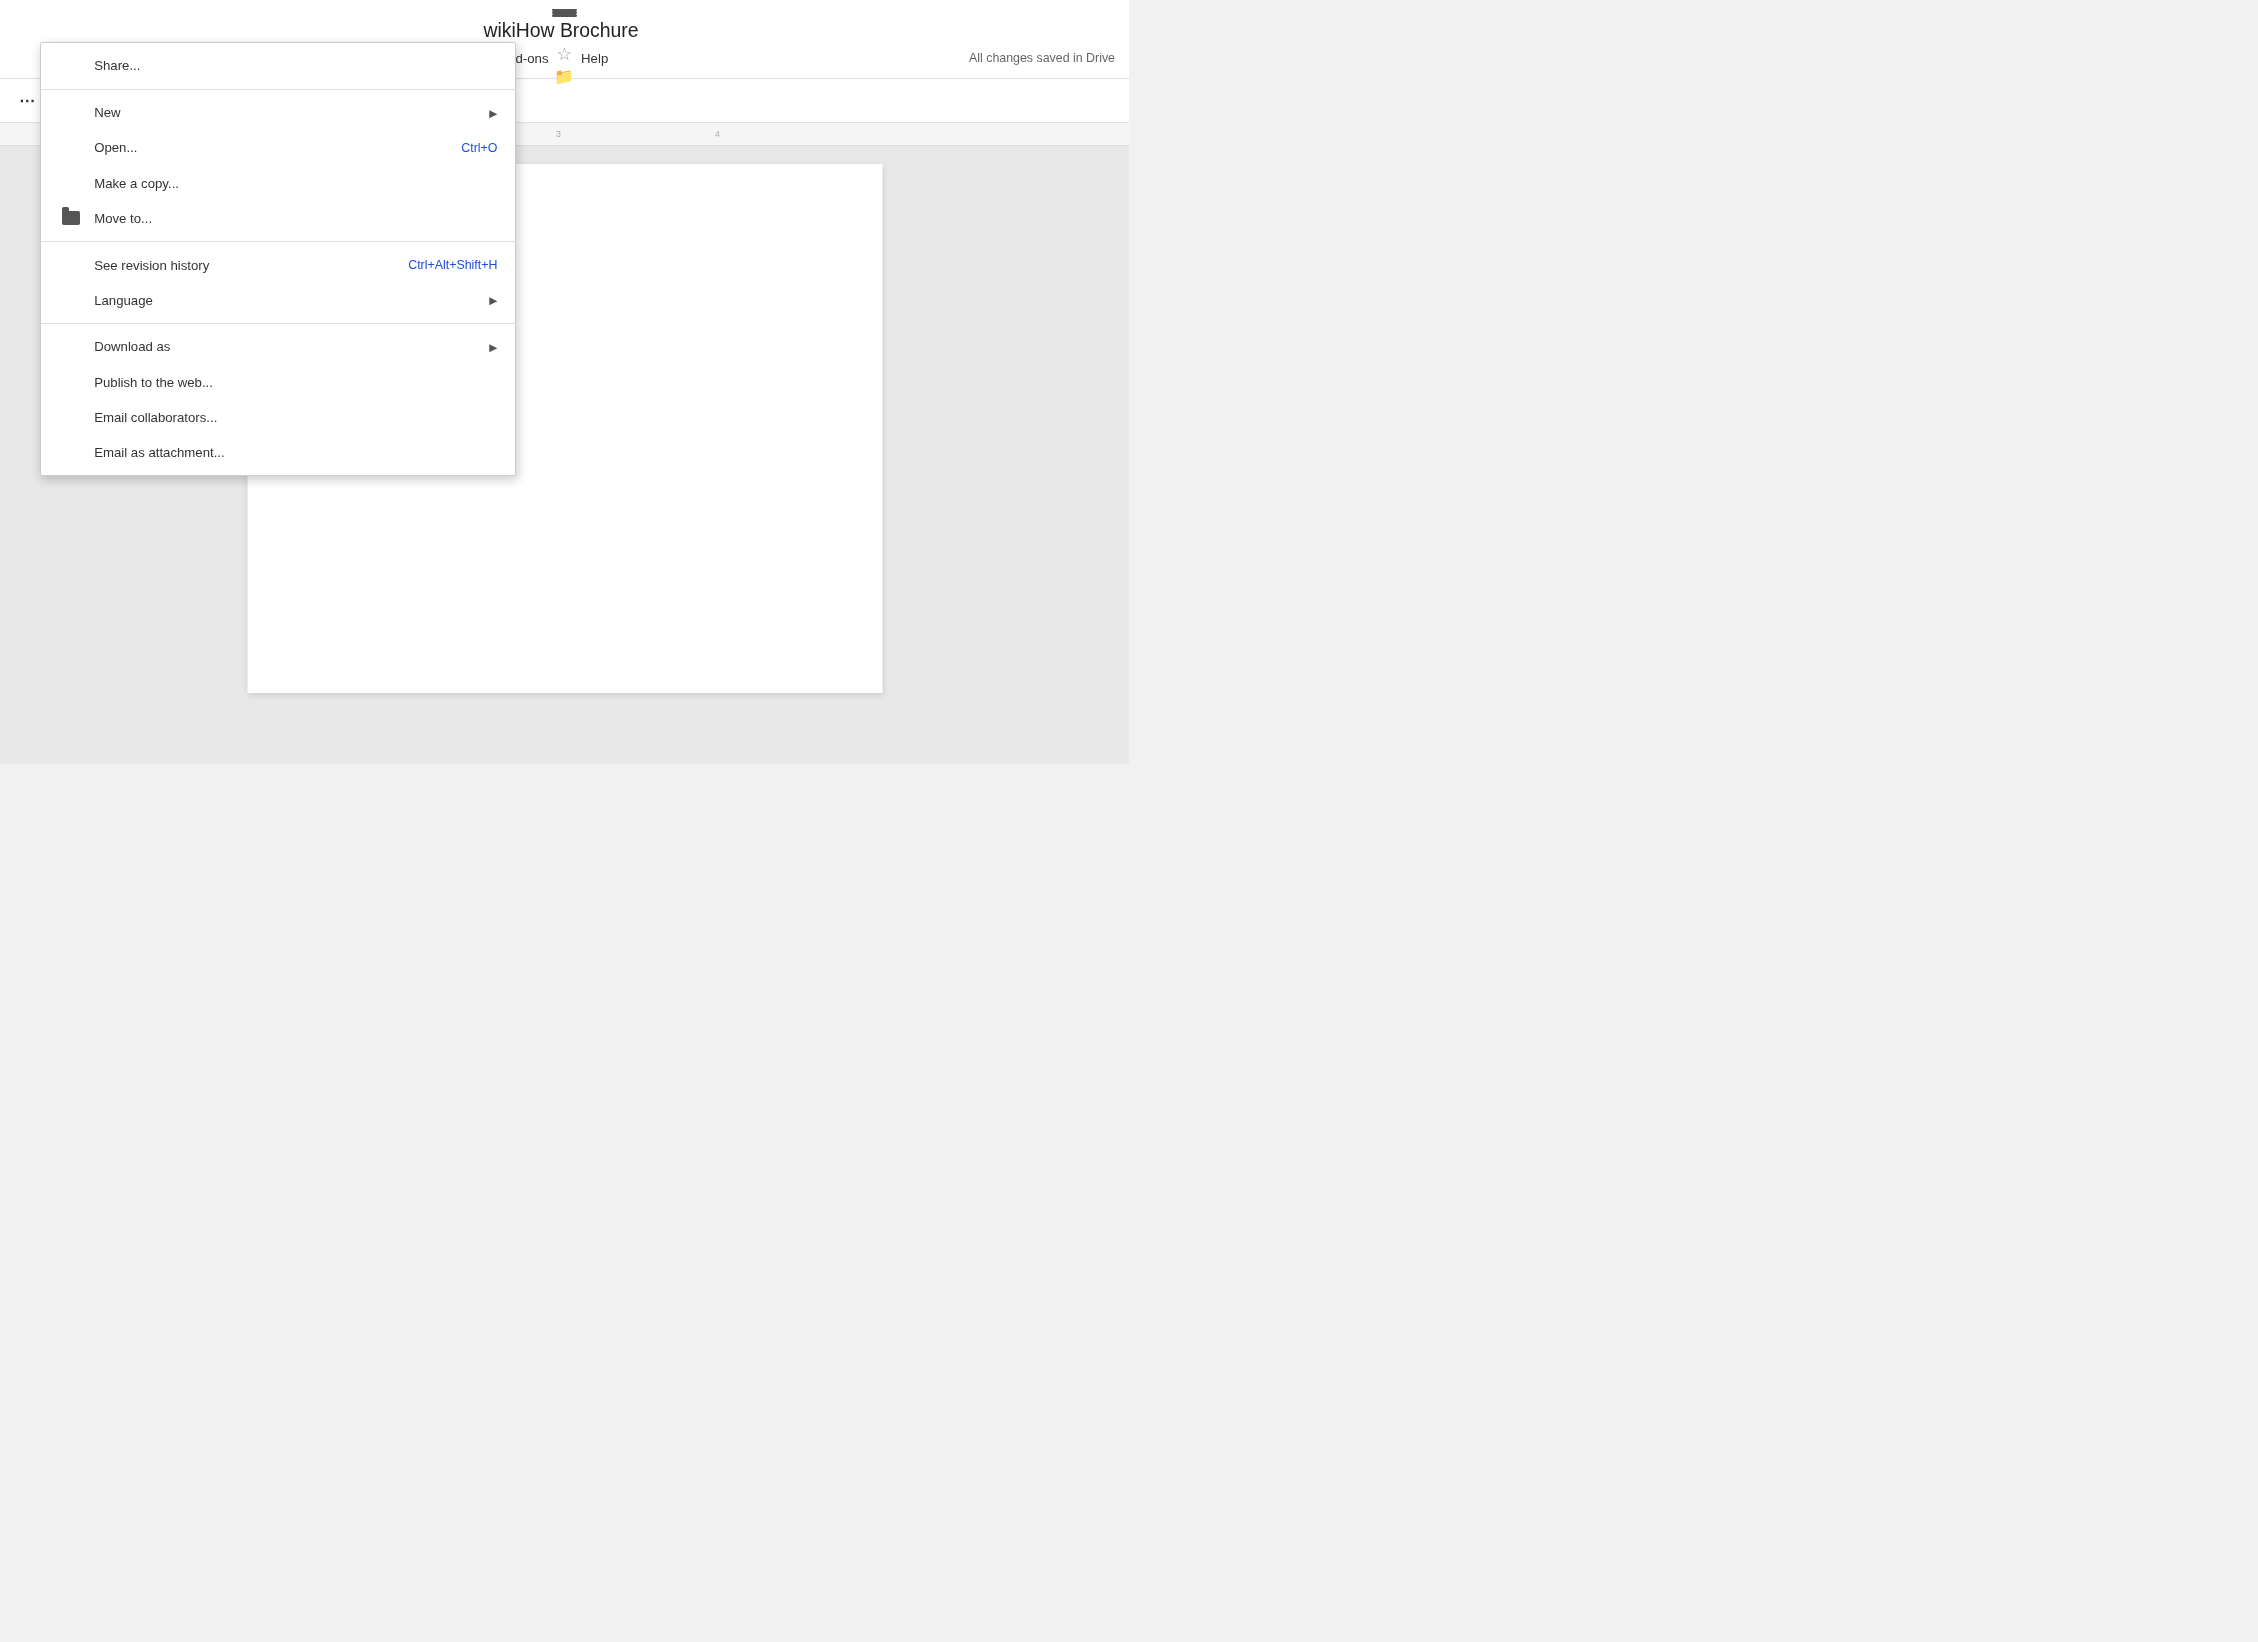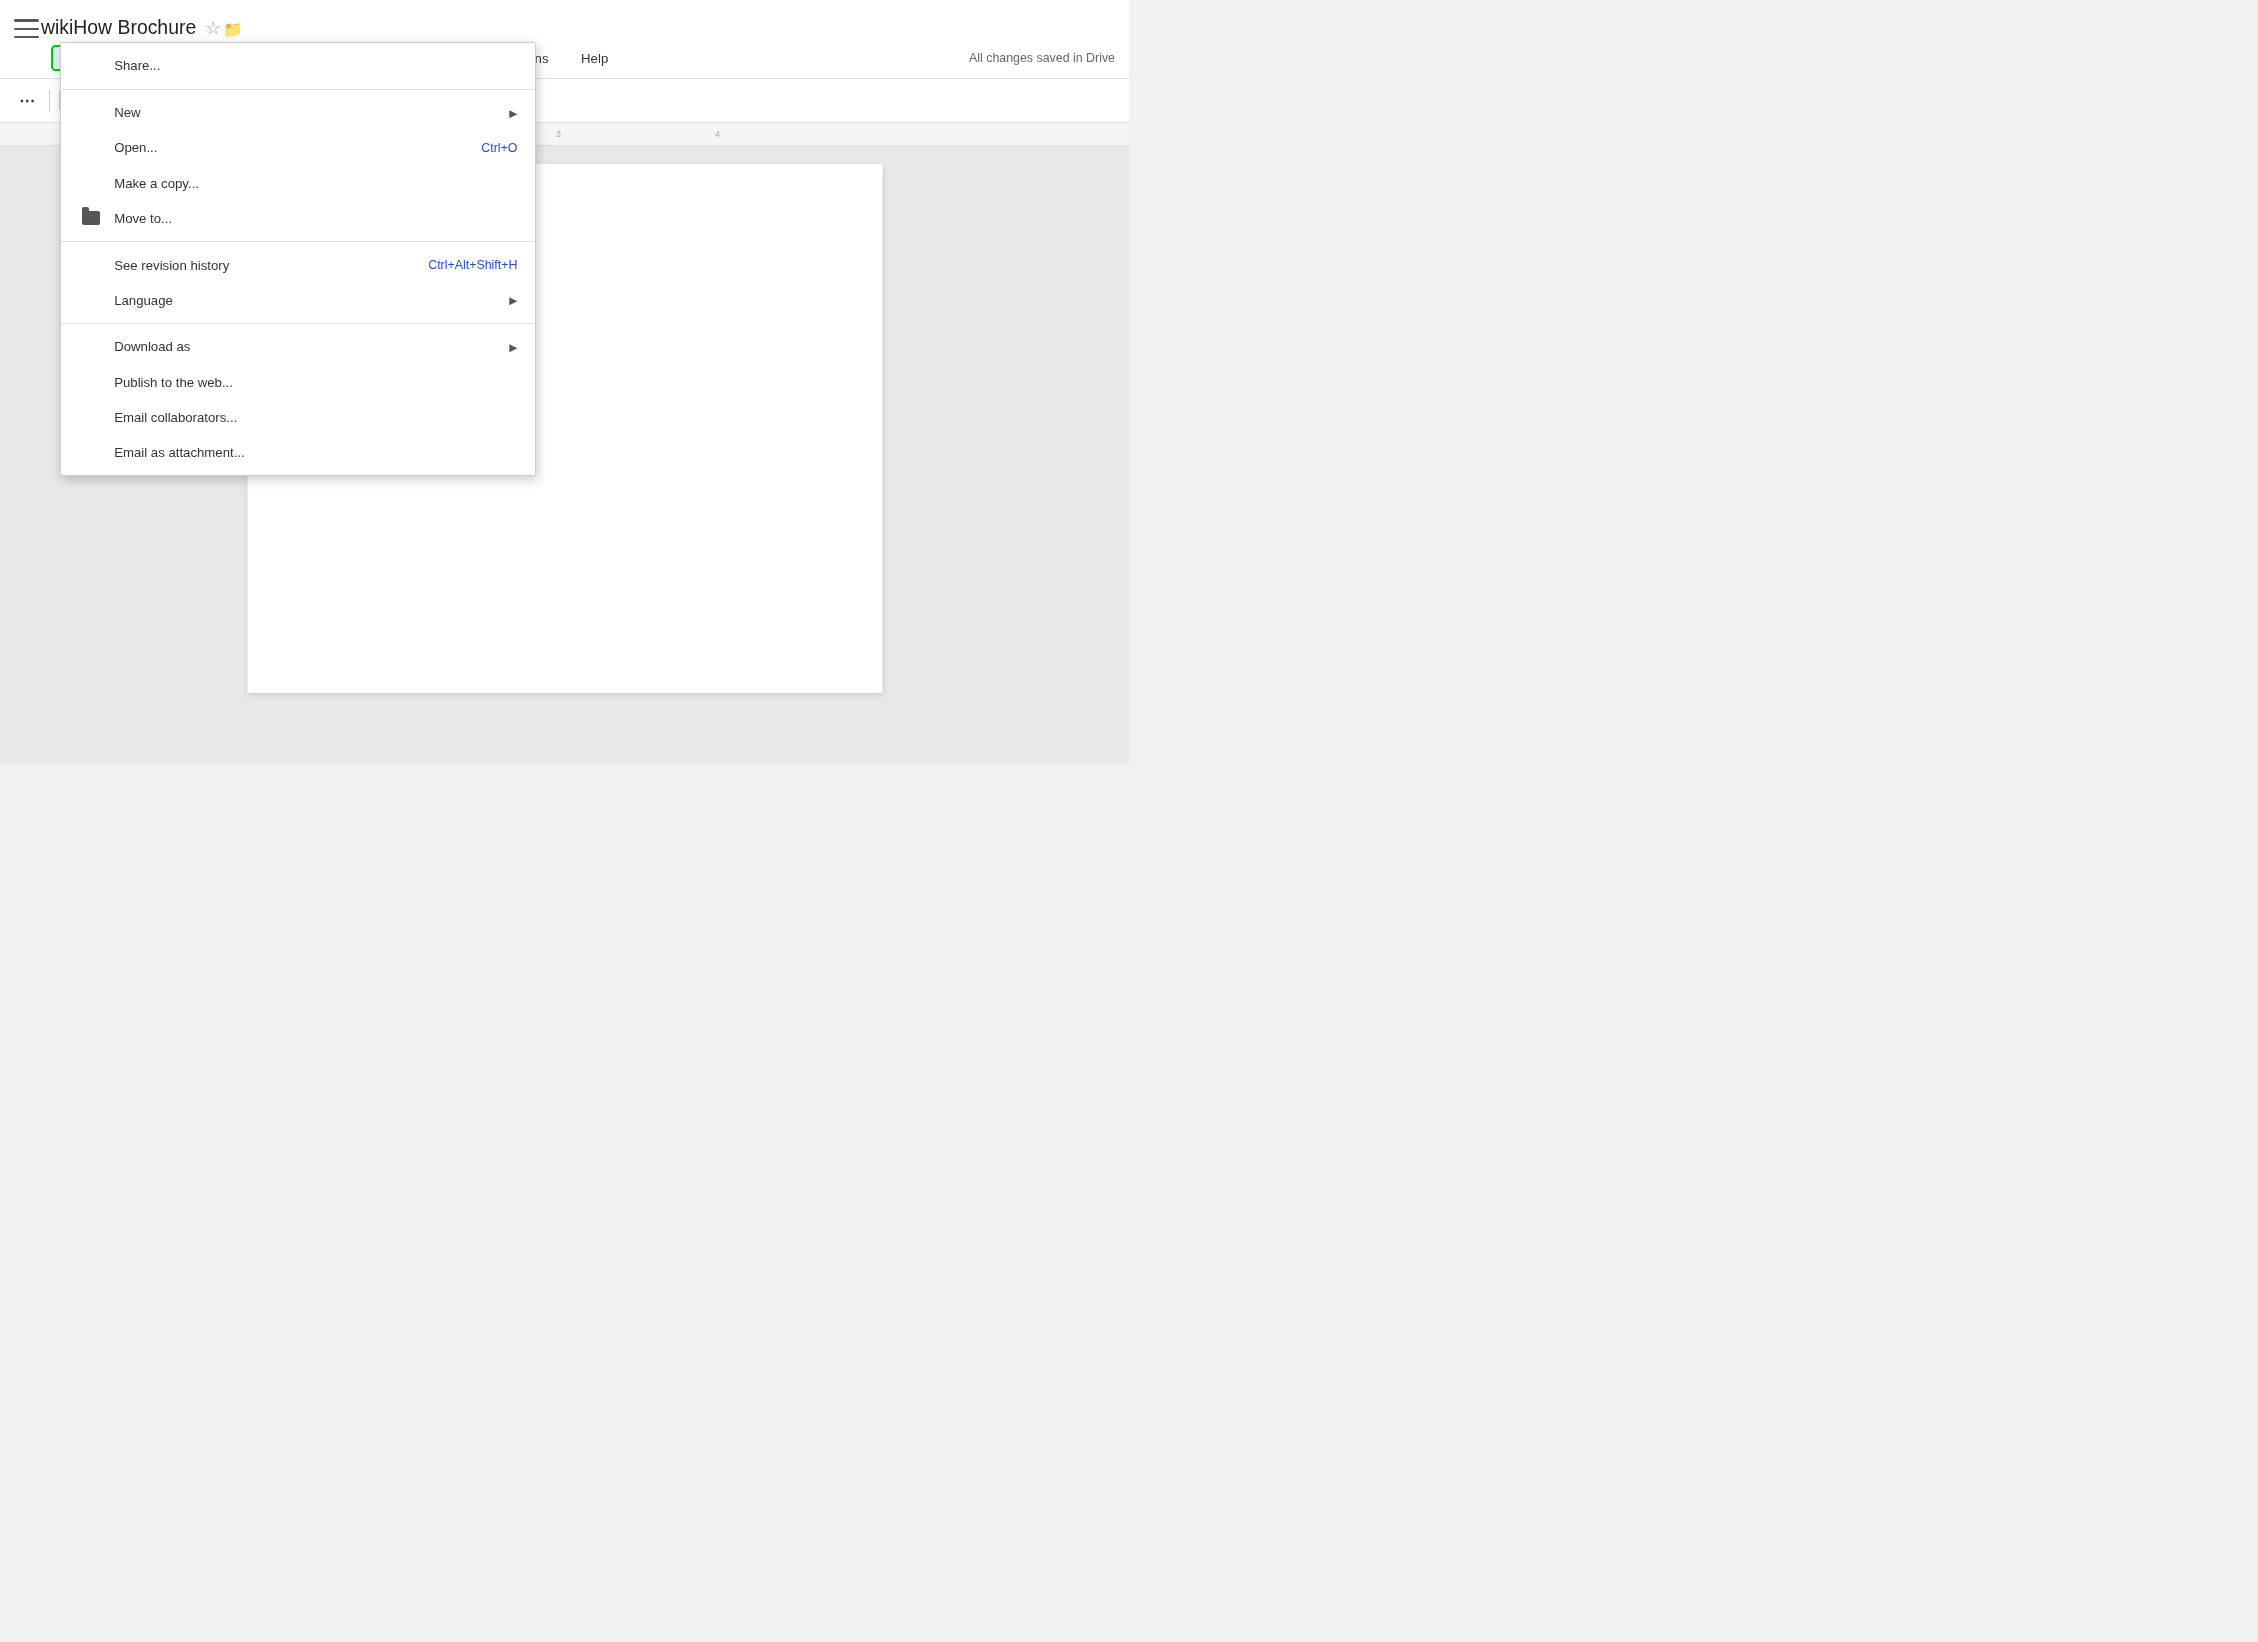--- a/index.html
+++ b/index.html
@@ -16,24 +16,25 @@
     .top-bar {
       background: #fff;
       height: 79px;
       display: flex;
       flex-direction: column;
       border-bottom: 0.9px solid #e0e0e0;
     }
 
     .title-row {
       display: flex;
-      align-items: flex-end;
+      align-items: center;
       padding: 8.8px 14px 3.5px 14px;
       gap: 2px;
       height: 42px;
+      flex-direction: column;
     }
 
     .hamburger-icon {
       width: 25px;
       height: 19.4px;
       display: flex;
       flex-direction: column;
       justify-content: space-between;
       cursor: pointer;
     }
@@ -185,21 +186,21 @@
     .content-area {
       background: #e8e8e8;
       flex: 1;
       position: relative;
     }
 
     
     .dropdown-menu {
       position: absolute;
       top: 42px;
-      left: 60px;
+      left: 40px;
       width: 476px;
       background: #fff;
       border: 0.9px solid #ccc;
       box-shadow: 1.8px 3.5px 10.6px rgba(0,0,0,0.2);
       z-index: 1000;
       border-radius: 1.8px;
     }
 
     .menu-section {
       border-bottom: 0.9px solid #e0e0e0;

